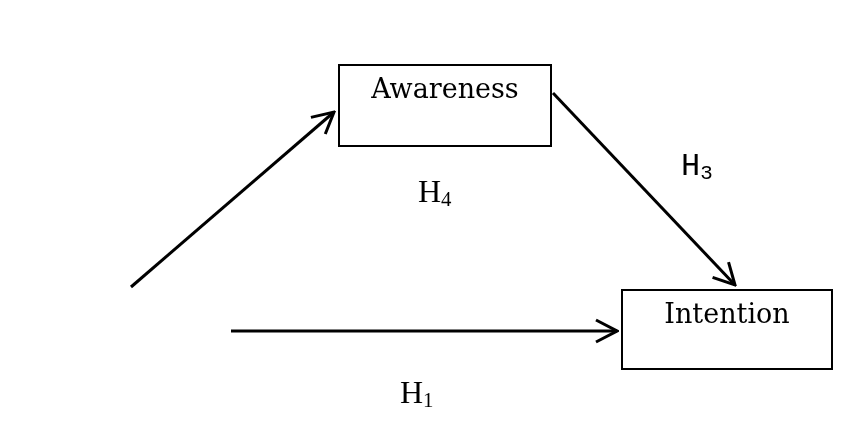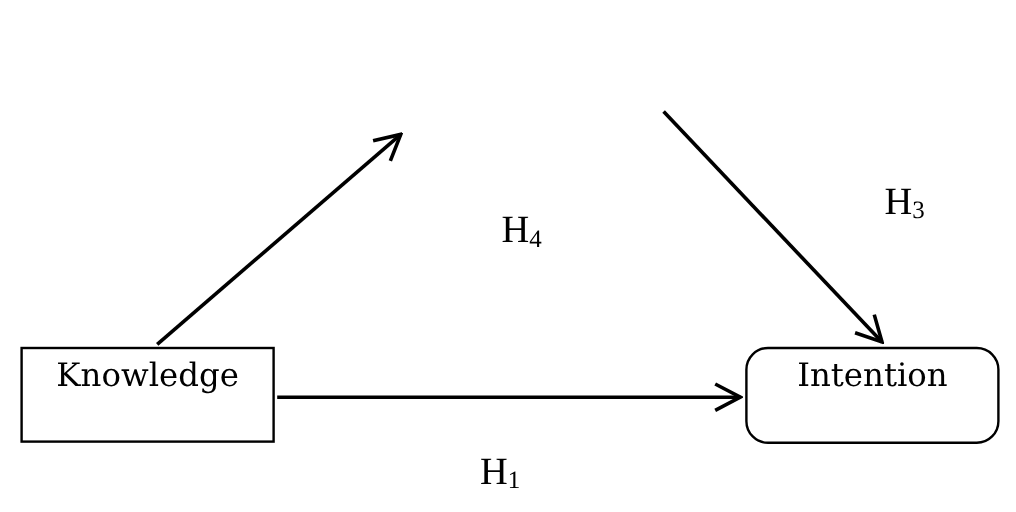--- a/index.html
+++ b/index.html
@@ -31,61 +31,61 @@
     justify-content: center;
     align-items: flex-start;
     padding-top: 7px;
     font-size: 27px;
     color: #000000;
     line-height: 1.15;
     font-family: "DejaVu Serif", serif;
   }
   .node-knowledge { left: 17px;  top: 289px; width: 212px; height: 80px; }
   .node-awareness { left: 338px; top: 64px;  width: 214px; height: 83px; }
-  .node-intention { left: 621px; top: 289px; width: 212px; height: 81px; border-radius: 19px; }
+  .node-intention { left: 621px; top: 289px; width: 212px; height: 81px; }
 
   .edge-label {
     position: absolute;
     font-family: "Liberation Serif", "DejaVu Serif", serif;
     font-size: 32px;
     color: #000000;
     line-height: 1;
     white-space: nowrap;
   }
   .edge-label sub {
     font-size: 65%;
     line-height: 0;
     position: relative;
     top: 0.18em;
     vertical-align: baseline;
   }
   .label-h4 { left: 418px; top: 175px; }
-  .label-h3 { left: 737px; top: 151px; }
+  .label-h3 { left: 681px; top: 151px; font-family: Liberation Mono, monospace; }
   .label-h1 { left: 400px; top: 376px; }
 </style>
 </head>
 <body>
 
 <div class="canvas">
 
   <svg class="arrows-layer" width="847" height="427" viewBox="0 0 847 427" xmlns="http://www.w3.org/2000/svg">
     <defs>
       <marker id="open-arrowhead" viewBox="0 0 26 26" refX="24" refY="13" markerWidth="26" markerHeight="26" markerUnits="userSpaceOnUse" orient="auto">
         <path d="M3,2 L24,13 L3,24" fill="none" stroke="#000000" stroke-width="3"></path>
       </marker>
     </defs>
     <line x1="131" y1="287" x2="334" y2="112" stroke="#000000" stroke-width="3" marker-end="url(#open-arrowhead)"></line>
     <line x1="553" y1="93" x2="735" y2="285" stroke="#000000" stroke-width="3" marker-end="url(#open-arrowhead)"></line>
     <line x1="231" y1="331" x2="617" y2="331" stroke="#000000" stroke-width="3" marker-end="url(#open-arrowhead)"></line>
   </svg>
 
-  <div class="node node-knowledge">
-    <span>Knowledge</span>
+
+  <div class="node node-awareness">
+    <span>Awareness</span>
   </div>
-
 
   <div class="node node-intention">
     <span>Intention</span>
   </div>
 
   <div class="edge-label label-h4">
     <span>H</span><sub>4</sub>
   </div>
 
   <div class="edge-label label-h3">

